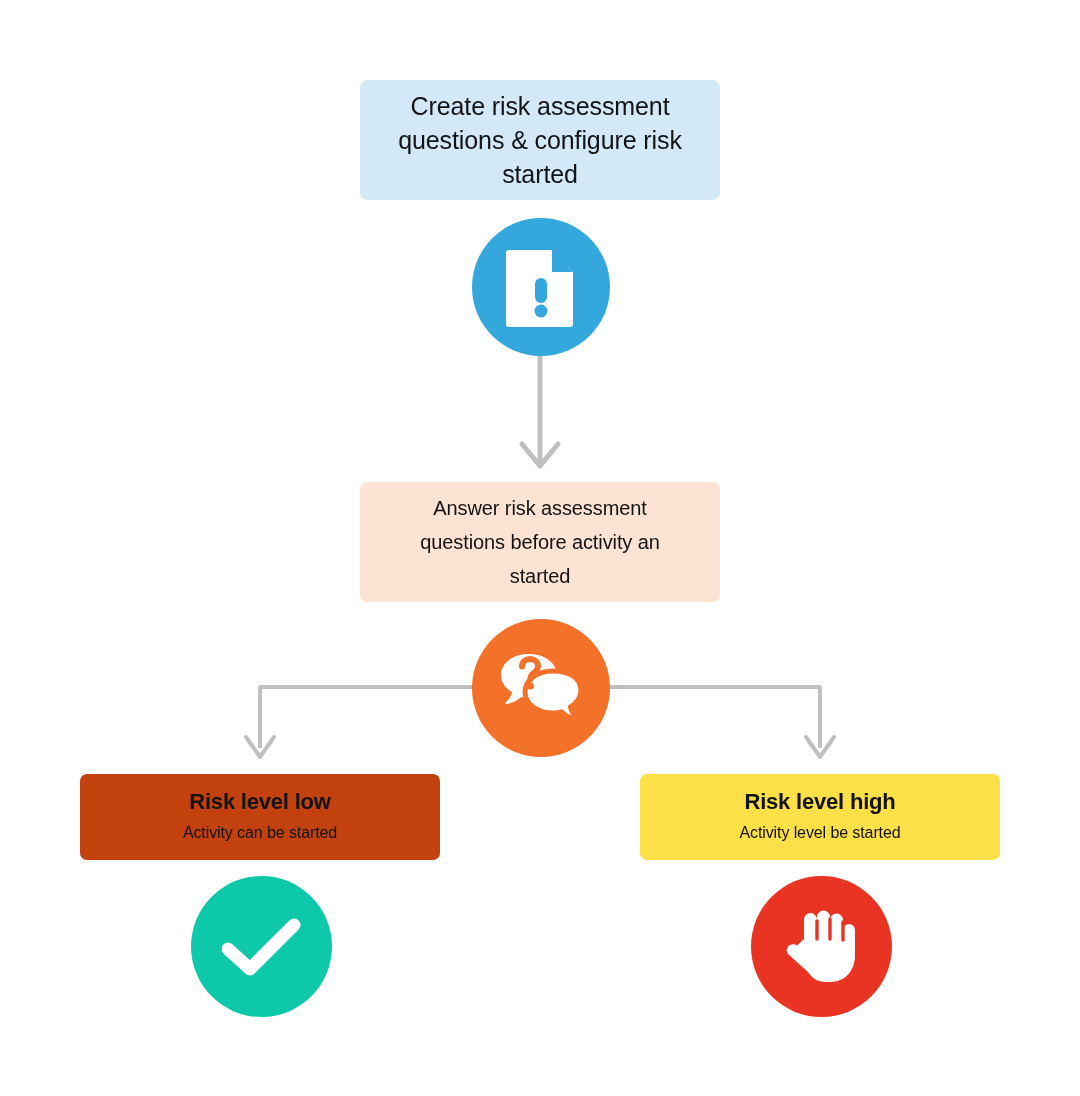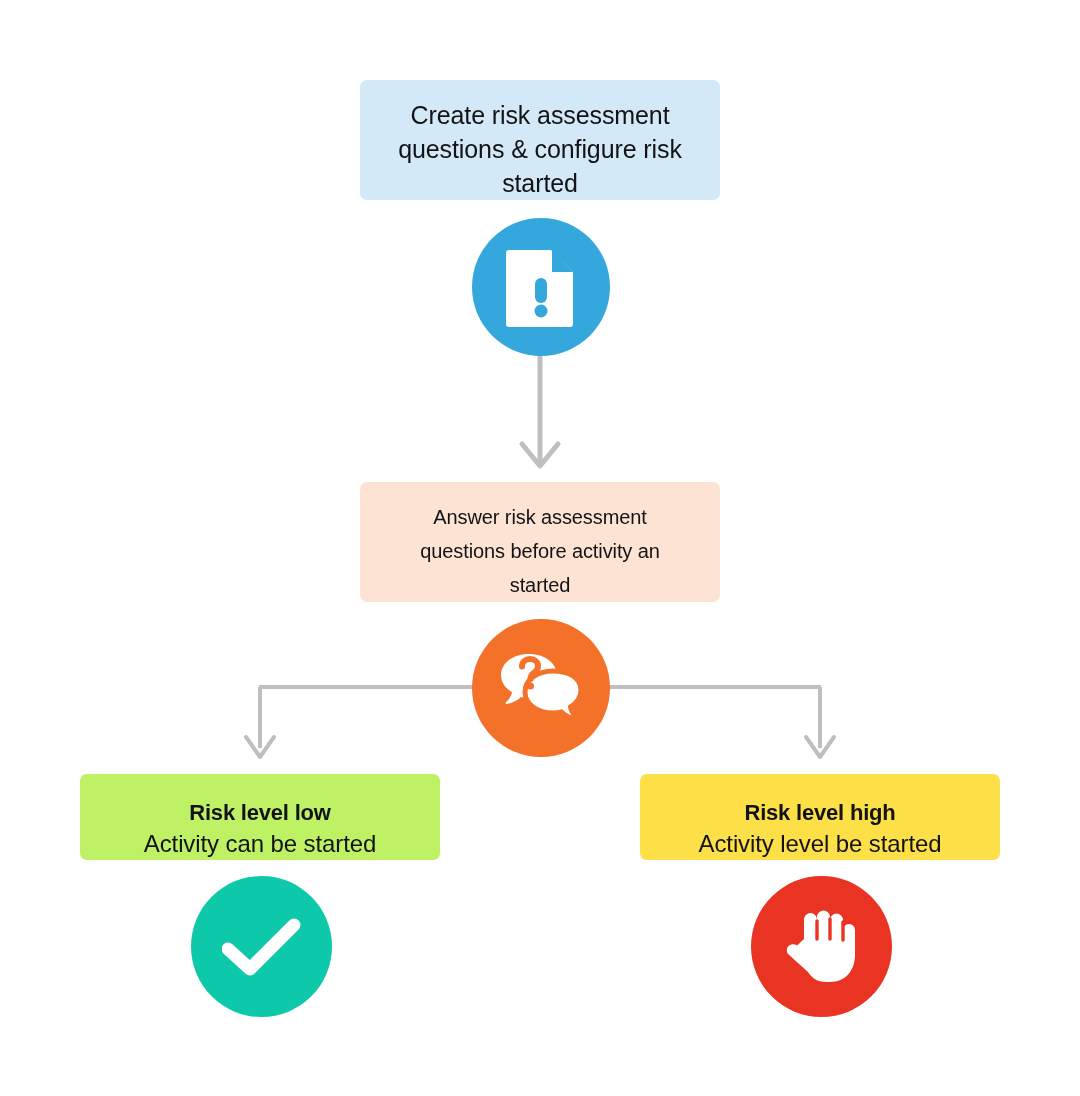--- a/index.html
+++ b/index.html
@@ -29,21 +29,21 @@
   }
 
   
   .node-box {
     position: absolute;
     box-sizing: border-box;
     border-radius: 7px;
     display: flex;
     flex-direction: column;
     align-items: center;
-    justify-content: flex-end;
+    justify-content: center;
     text-align: center;
     color: #131316;
     z-index: 2;
   }
   .node-box .line {
     display: block;
     white-space: nowrap;
   }
 
   .box-create {
@@ -64,37 +64,37 @@
     background: #fde3d3;
     font-size: 20px;
     line-height: 34px;
     letter-spacing: -0.1px;
   }
   .box-low {
     left: 80px;
     top: 774px;
     width: 360px;
     height: 86px;
-    background: #bef264;
+    background: #c2410c;
   }
   .box-high {
     left: 640px;
     top: 774px;
     width: 360px;
     height: 86px;
     background: #fde047;
   }
   .box-low .title, .box-high .title {
     font-size: 22px;
     line-height: 31px;
     font-weight: 700;
     letter-spacing: -0.2px;
   }
   .box-low .subtitle, .box-high .subtitle {
-    font-size: 24px;
+    font-size: 16px;
     line-height: 32px;
     font-weight: 400;
     letter-spacing: -0.1px;
   }
 
   
   .badge {
     position: absolute;
     border-radius: 50%;
     display: flex;

